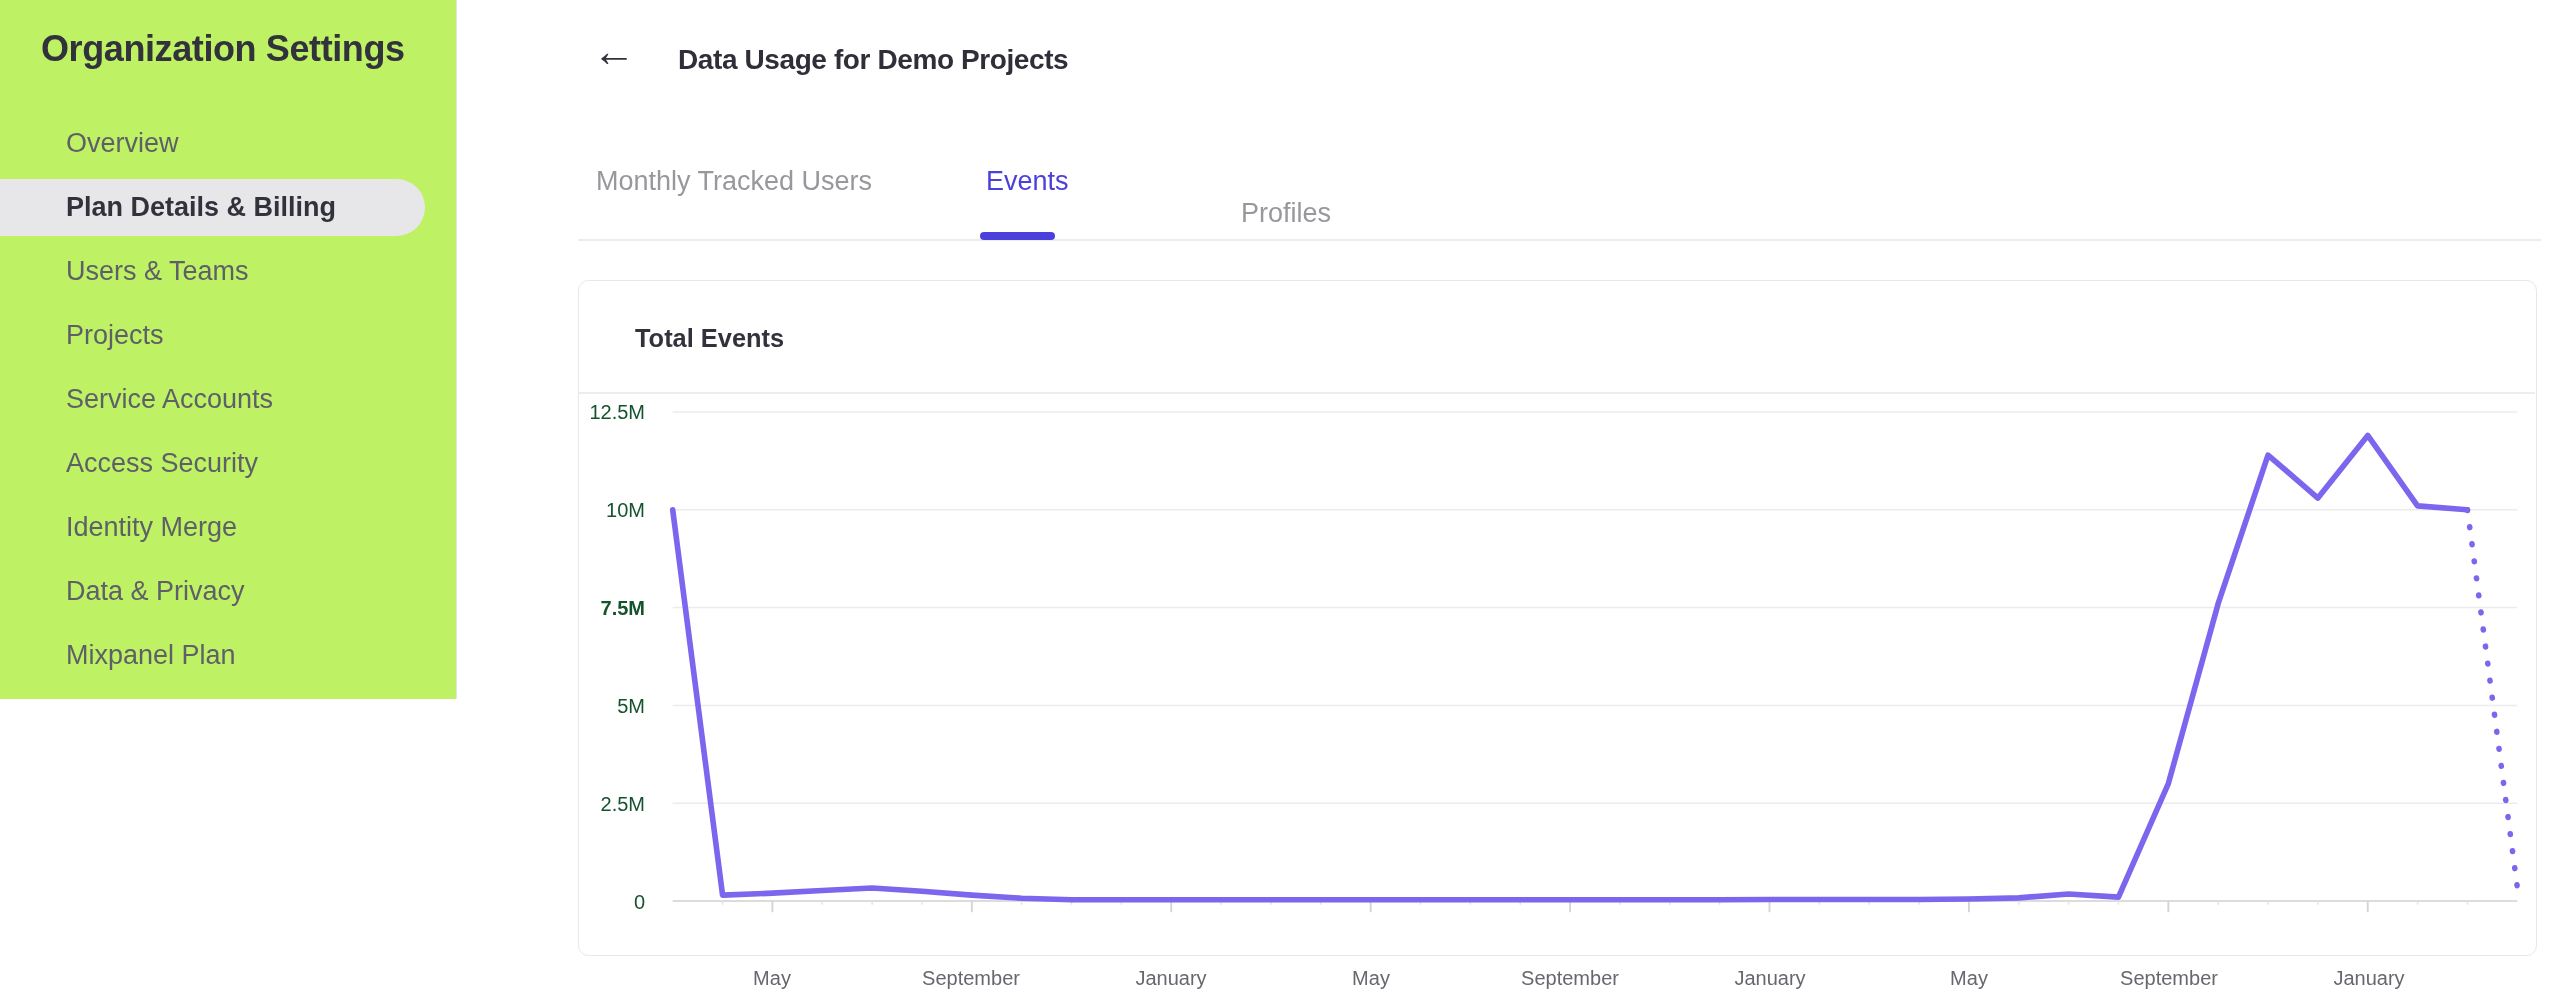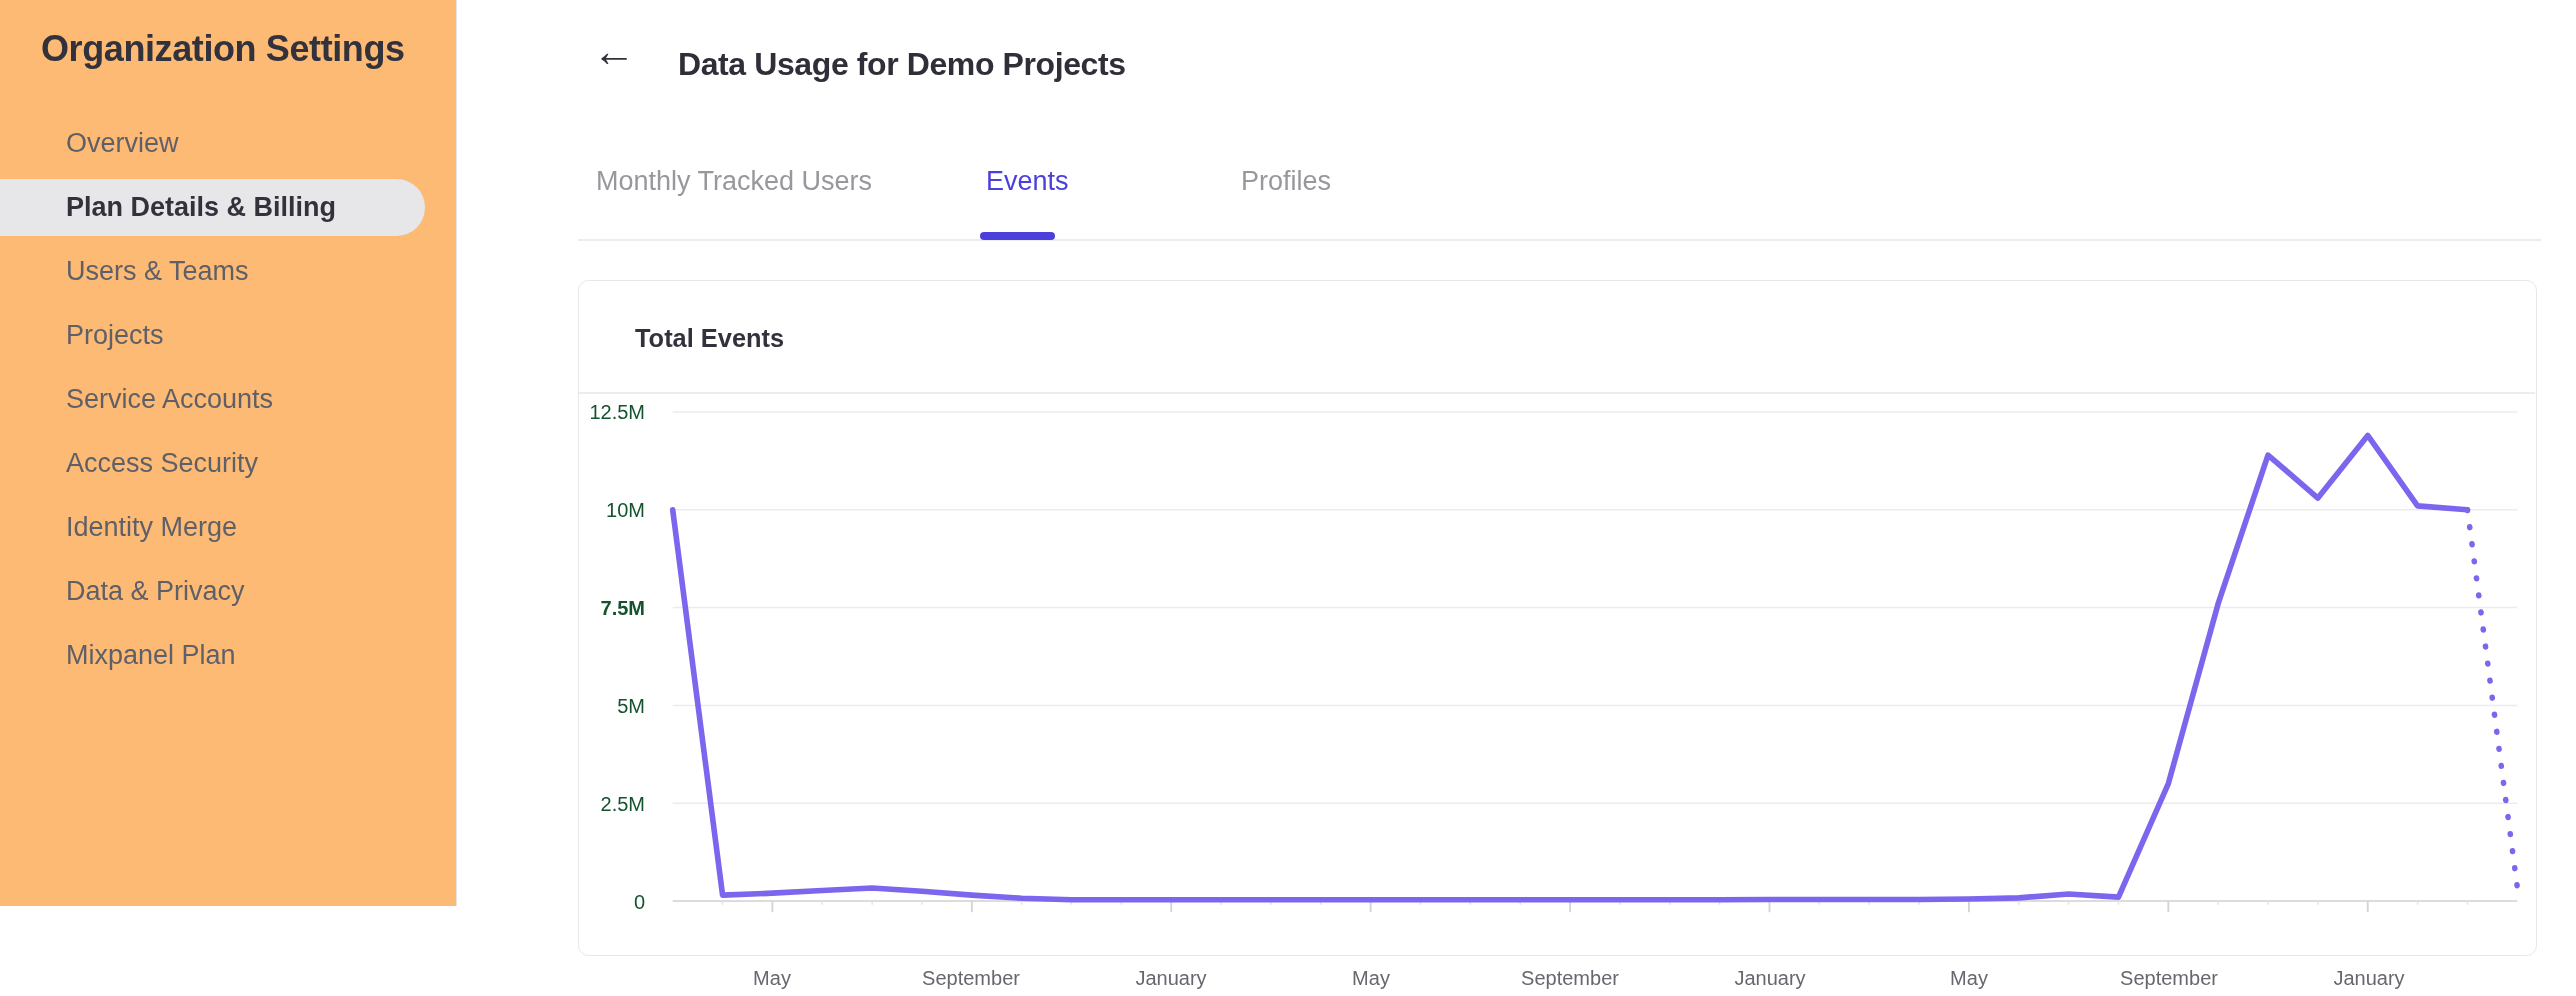--- a/index.html
+++ b/index.html
@@ -3,22 +3,22 @@
 <meta charset="utf-8">
 <style>
   html,body{margin:0;padding:0;}
   body{
     width:2576px;height:997px;position:relative;background:#ffffff;
     font-family:"Liberation Sans", sans-serif;overflow:hidden;
     -webkit-font-smoothing:antialiased;
   }
   
   .sidebar{
-    position:absolute;left:0;top:0;width:457px;height:906px;
-    background:#fdba74;border-right:1.5px solid #e4e4e4;box-sizing:border-box;
+    position:absolute;left:0;top:0;width:457px;height:699px;
+    background:#bef264;border-right:1.5px solid #e4e4e4;box-sizing:border-box;
   }
   .sidebar-title{
     position:absolute;left:41px;top:28.4px;
     font-size:36px;font-weight:bold;color:#32323d;letter-spacing:-0.4px;white-space:nowrap;
   }
   .nav{position:absolute;top:111px;left:0;right:0;}
   .nav-item{
     height:64px;display:flex;align-items:center;box-sizing:border-box;
     padding-left:66px;font-size:27px;color:#5f5f68;cursor:pointer;white-space:nowrap;
   }
@@ -28,21 +28,21 @@
     font-weight:bold;color:#32323d;
   }
   
   .back-btn{
     position:absolute;left:588px;top:25.4px;width:52px;height:52px;
     display:flex;align-items:center;justify-content:center;
     font-size:43px;color:#32323d;cursor:pointer;line-height:1;
   }
   .page-title{
     position:absolute;left:678px;top:25px;
-    font-size:32px;font-weight:bold;color:#2f2f3a;letter-spacing:-0.4px;white-space:nowrap;
+    font-size:28px;font-weight:bold;color:#2f2f3a;letter-spacing:-0.4px;white-space:nowrap;
   }
   
   .tabs{position:absolute;left:0;top:166px;height:37px;}
   .tab{
     position:absolute;top:0;font-size:27px;color:#97979d;cursor:pointer;white-space:nowrap;
   }
   .tab.active{color:#4c40dd;font-weight:500;}
   .tab-rule{
     position:absolute;left:578px;top:239px;width:1963px;height:2.2px;background:#ececec;
   }
@@ -92,21 +92,21 @@
 </div>
 
 <div class="back-btn">
   <span>←</span>
 </div>
 <h1 class="page-title">Data Usage for Demo Projects</h1>
 
 <div class="tabs">
     <div class="tab" style="left: 596px;">Monthly Tracked Users</div>
     <div class="tab active" style="left: 986px;">Events</div>
-    <div class="tab" style="left: 1241px;">Profiles</div>
+    <div class="tab" style="left: 1241px; margin-top: 32px;">Profiles</div>
   </div>
 <div class="tab-rule"></div>
 <div class="tab-underline"></div>
 
 <div class="card"></div>
 <div class="card-title">Total Events</div>
 <div class="card-divider"></div>
 
 <div id="axis-labels">
     <div class="y-label" style="top: 412px;">12.5M</div>

